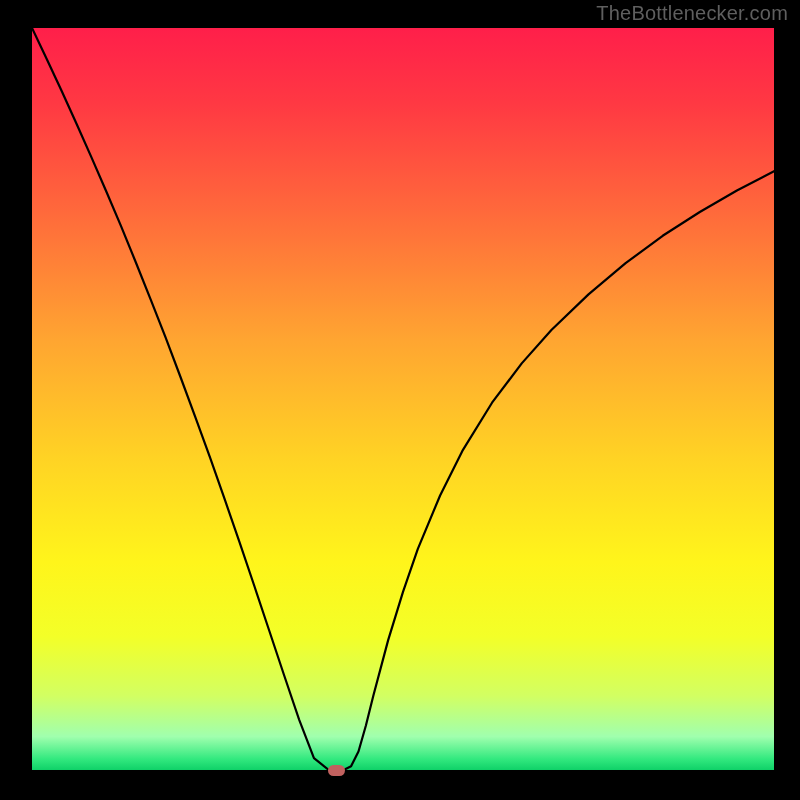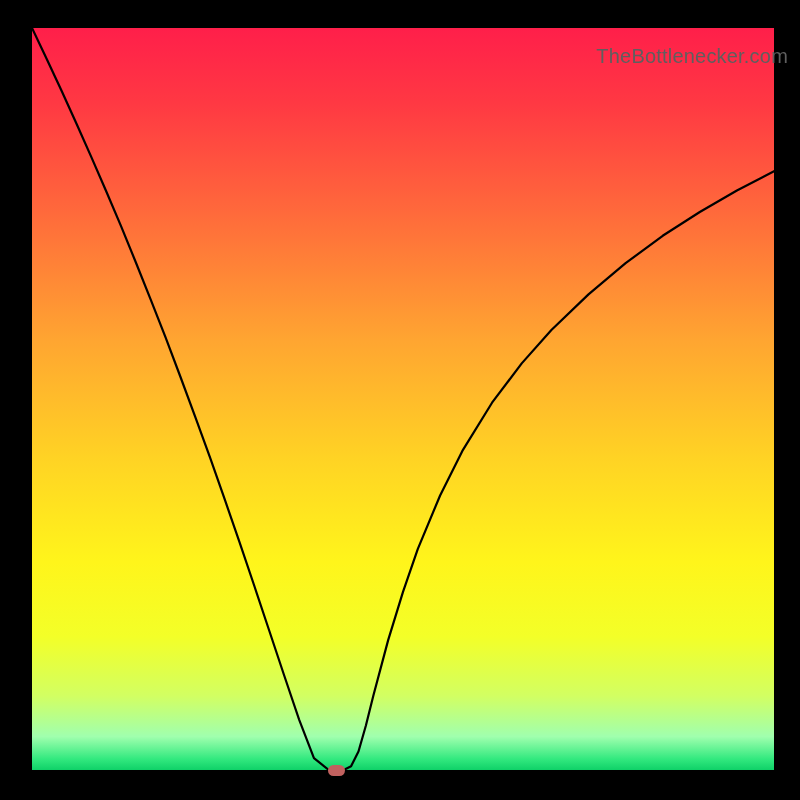--- a/index.html
+++ b/index.html
@@ -18,21 +18,20 @@
   }
   .watermark {
     position: absolute;
     top: 2px;
     right: 12px;
     color: #5f5f5f;
     font-size: 20px;
     font-weight: 500;
     letter-spacing: 0.2px;
     z-index: 50;
-    margin-top: 43px;
   }
   .plot-wrap {
     position: absolute;
     left: 32px;
     top: 28px;
     width: 742px;
     height: 742px;
     background: #000000;
   }
   svg.plot {

